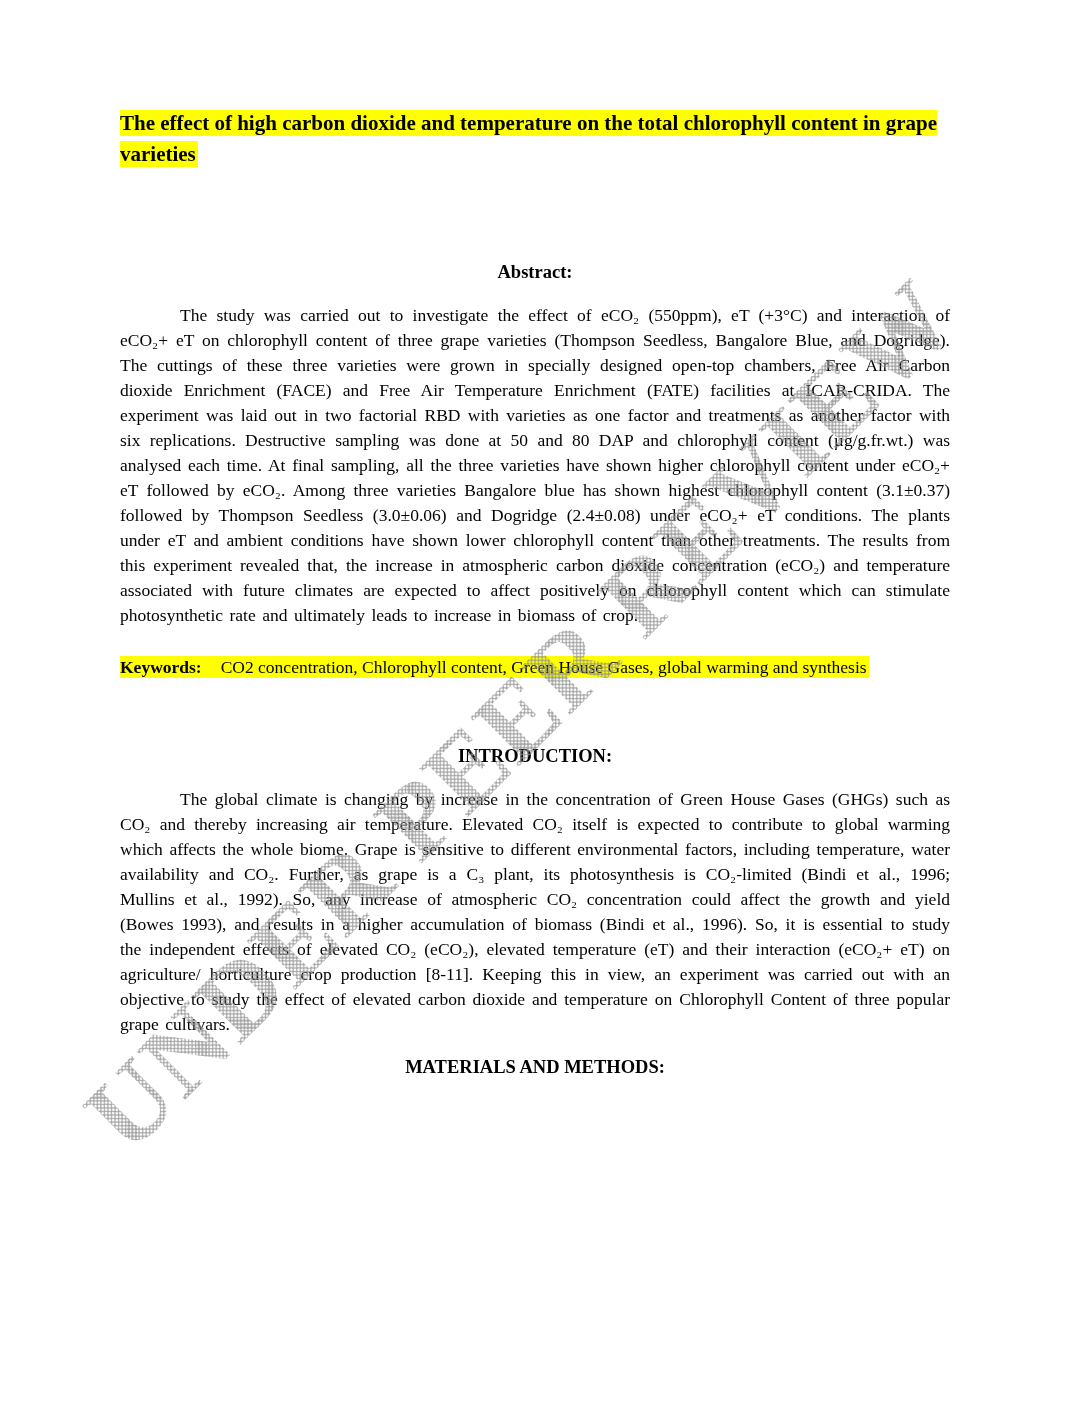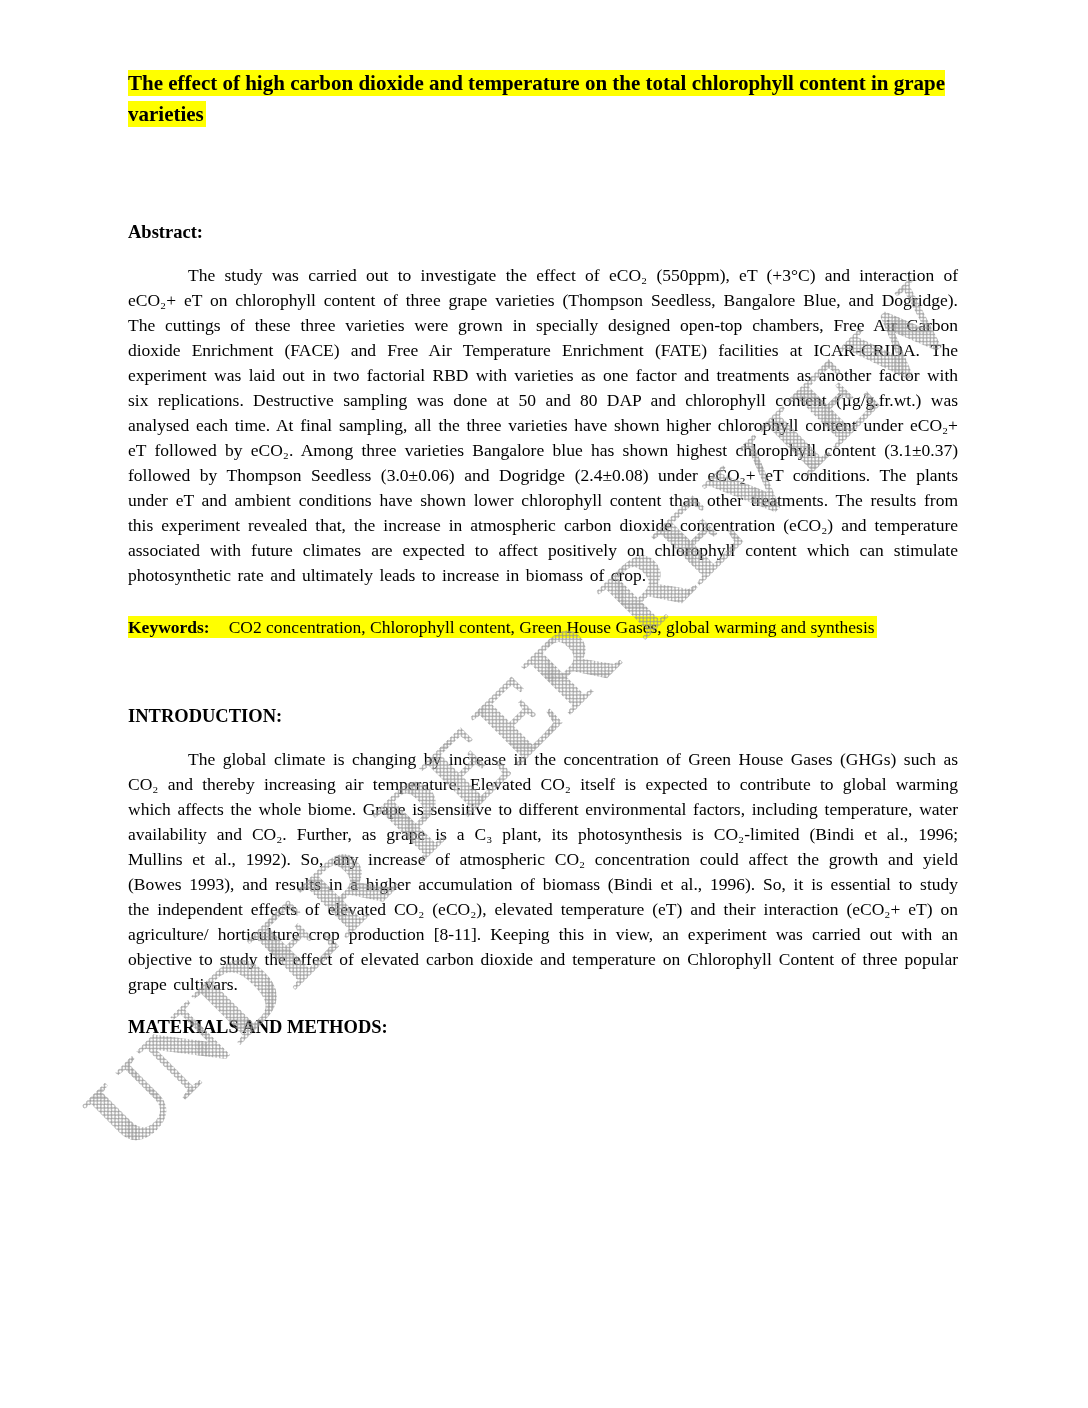--- a/index.html
+++ b/index.html
@@ -7,24 +7,24 @@
     position: relative;
     width: 1088px;
     height: 1408px;
     background: #ffffff;
     overflow: hidden;
     font-family: "Liberation Serif", "DejaVu Serif", serif;
     color: #000000;
   }
   .content {
     position: absolute;
-    left: 128px;
+    left: 120px;
     top: 0;
     width: 830px;
-    padding-top: 68px;
+    padding-top: 108px;
   }
   .title {
     margin: 0;
     font-size: 21px;
     font-weight: bold;
     line-height: 31px;
   }
   .hl {
     background-color: #ffff00;
     padding: 1px 2px 1px 0;
@@ -35,20 +35,21 @@
     line-height: 25px;
     text-align: justify;
     text-indent: 60px;
     word-spacing: 0.12em;
   }
   h2 {
     font-size: 18.5px;
     font-weight: bold;
     line-height: 25px;
     margin: 0;
+    text-align: center;
   }
   .h-abstract  { margin: 90px 0 18px 0; }
   .keywords {
     margin: 26px 0 0 0;
     font-size: 17.5px;
     line-height: 26px;
   }
   .kw-label { font-weight: bold; margin-right: 19px; }
   .h-intro { margin: 64px 0 18px 0; }
   .h-materials { margin: 18px 0 0 0; }

